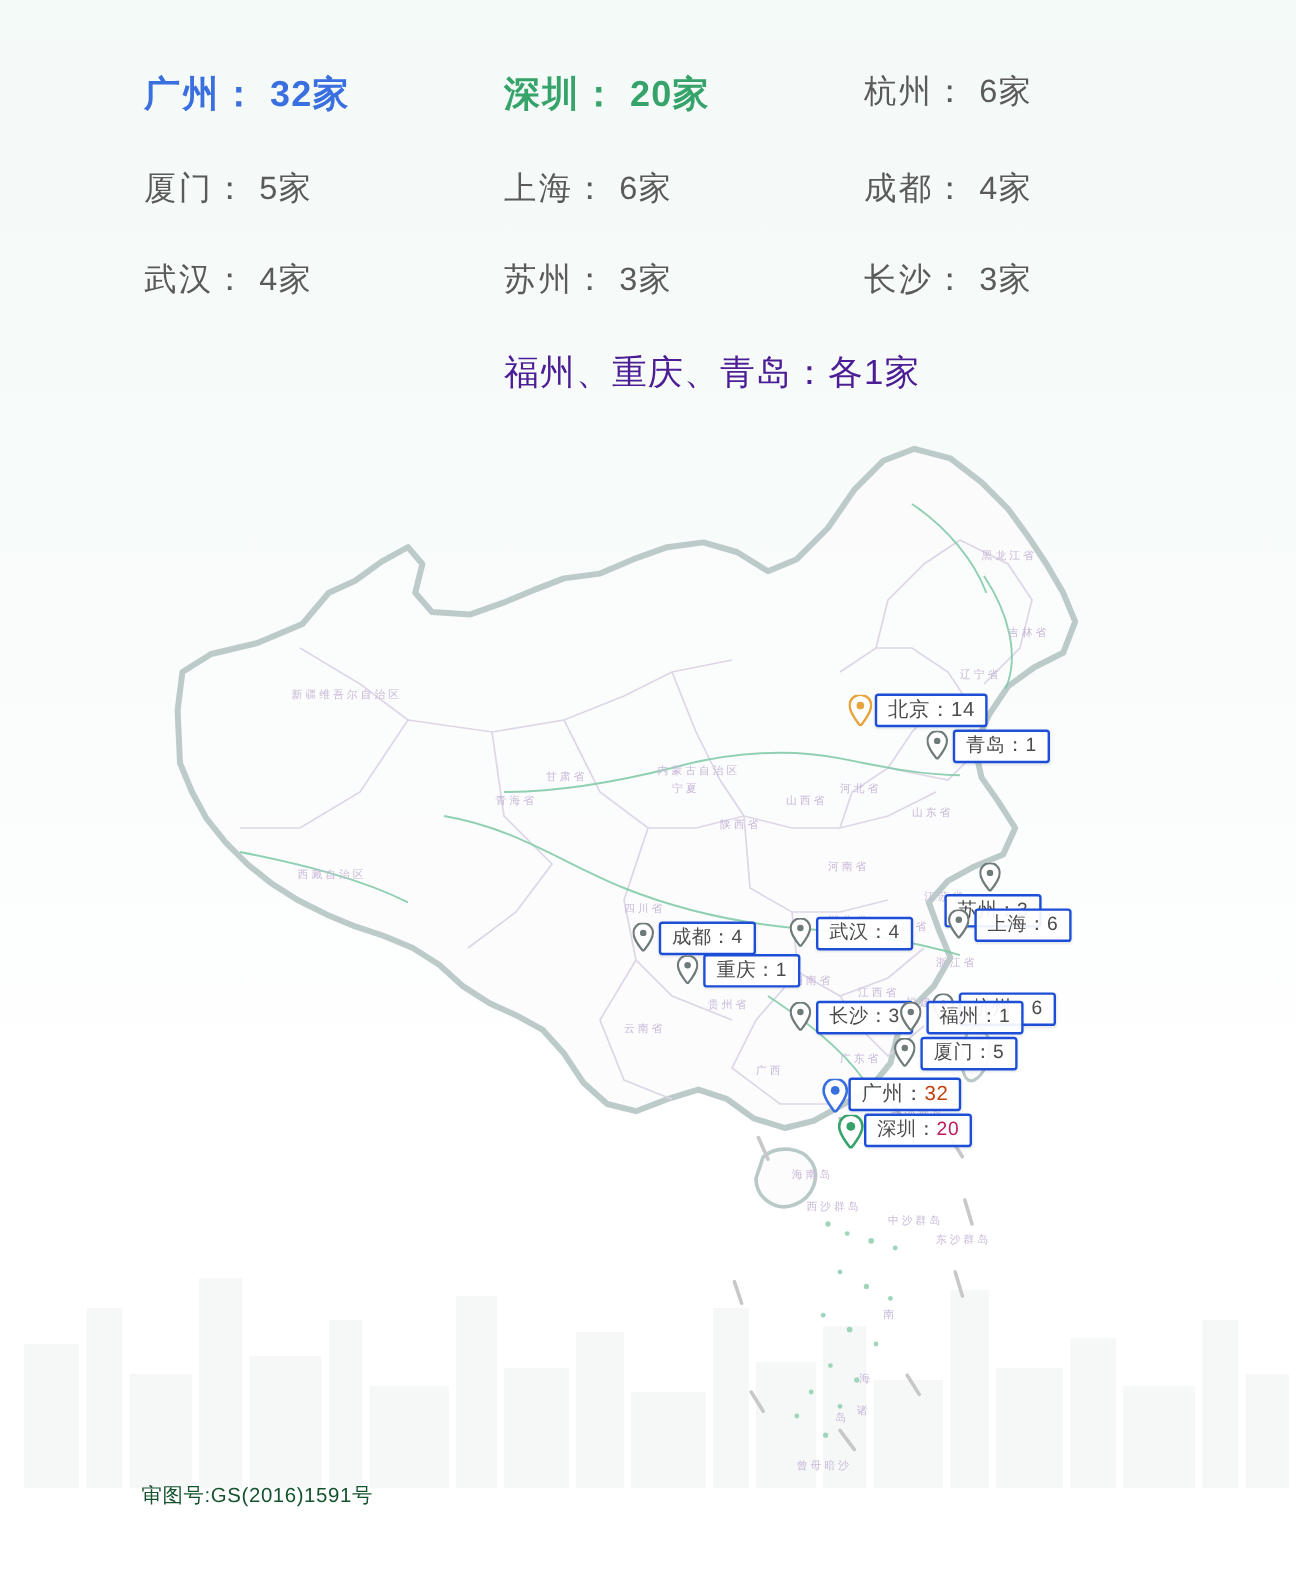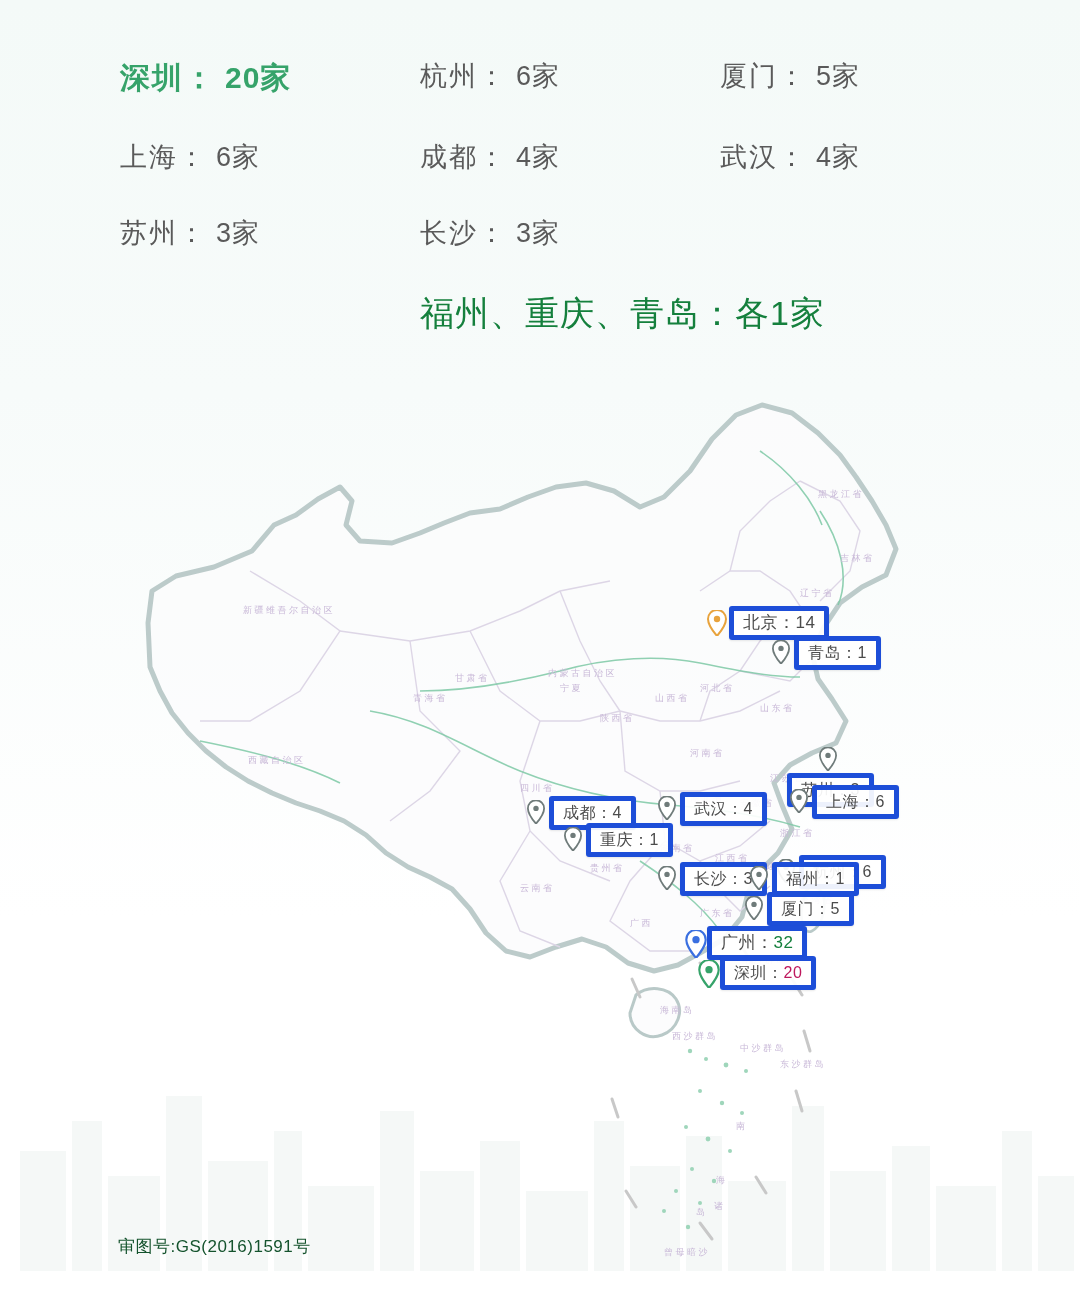--- a/index.html
+++ b/index.html
@@ -32,30 +32,30 @@
     white-space: nowrap;
     letter-spacing: 1px;
   }
   .stat-cell .city { letter-spacing: 2px; }
   .stat-cell .cnt { margin-left: 10px; }
   .c-gz { color: #3a6fe0; }
   .c-sz { color: #36a36a; }
   .c-bj { color: #e8a33d; }
   .stat-wide {
     grid-column: 2 / span 2;
-    font-size: 34px;
-    color: #15803d;
+    font-size: 29px;
+    color: #4c1d95;
     white-space: nowrap;
     letter-spacing: 1px;
   }
 
   
   #map-area {
     position: absolute;
-    top: 391px;
+    top: 360px;
     left: 0;
     width: 1080px;
     height: 880px;
   }
   #map-svg {
     position: absolute;
     top: 0; left: 0;
     width: 1080px;
     height: 880px;
   }
@@ -80,51 +80,54 @@
   .pin {
     width: 20px;
     height: 26px;
     position: relative;
     flex: none;
   }
   .pin svg { display: block; }
   .label {
     margin-left: 2px;
     background: rgba(255,255,255,0.92);
-    border: 5px solid #1d4ed8;
+    border: 2px solid #1d4ed8;
     border-radius: 3px;
     box-shadow: 0 1px 2px rgba(0,0,0,.09);
     padding: 2px 9px 3px 9px;
     font-size: 16px;
     color: #4c4c4c;
     line-height: 19px;
     letter-spacing: .5px;
   }
   .label .num { color: #4c4c4c; }
   .m-gz .label { font-size: 17px; }
-  .m-gz .label .num { color: #15803d; }
+  .m-gz .label .num { color: #c2410c; }
   .m-sz .label .num { color: #be185d; }
   .m-bj .label .num { color: #4c4c4c; }
   .m-bj .label { font-size: 17px; }
 
   
   #approval {
     position: absolute;
     left: 118px;
     top: 1235px;
     font-size: 17px;
     color: #14532d;
     letter-spacing: .5px;
   }
 </style>
 </head>
 <body>
 
 <div id="stats">
 
+  <div class="stat-cell row-head-cell" style="font-size:30px;font-weight:bold;">
+    <span class="city c-gz">广州</span><span class="c-gz">：</span><span class="cnt c-gz">32家</span>
+  </div>
   <div class="stat-cell" style="font-size:30px;font-weight:bold;">
     <span class="city c-sz">深圳</span><span class="c-sz">：</span><span class="cnt c-sz">20家</span>
   </div>
 
   <div class="stat-cell">
     <span class="city">杭州</span><span>：</span><span class="cnt">6家</span>
   </div>
   <div class="stat-cell">
     <span class="city">厦门</span><span>：</span><span class="cnt">5家</span>
   </div>

